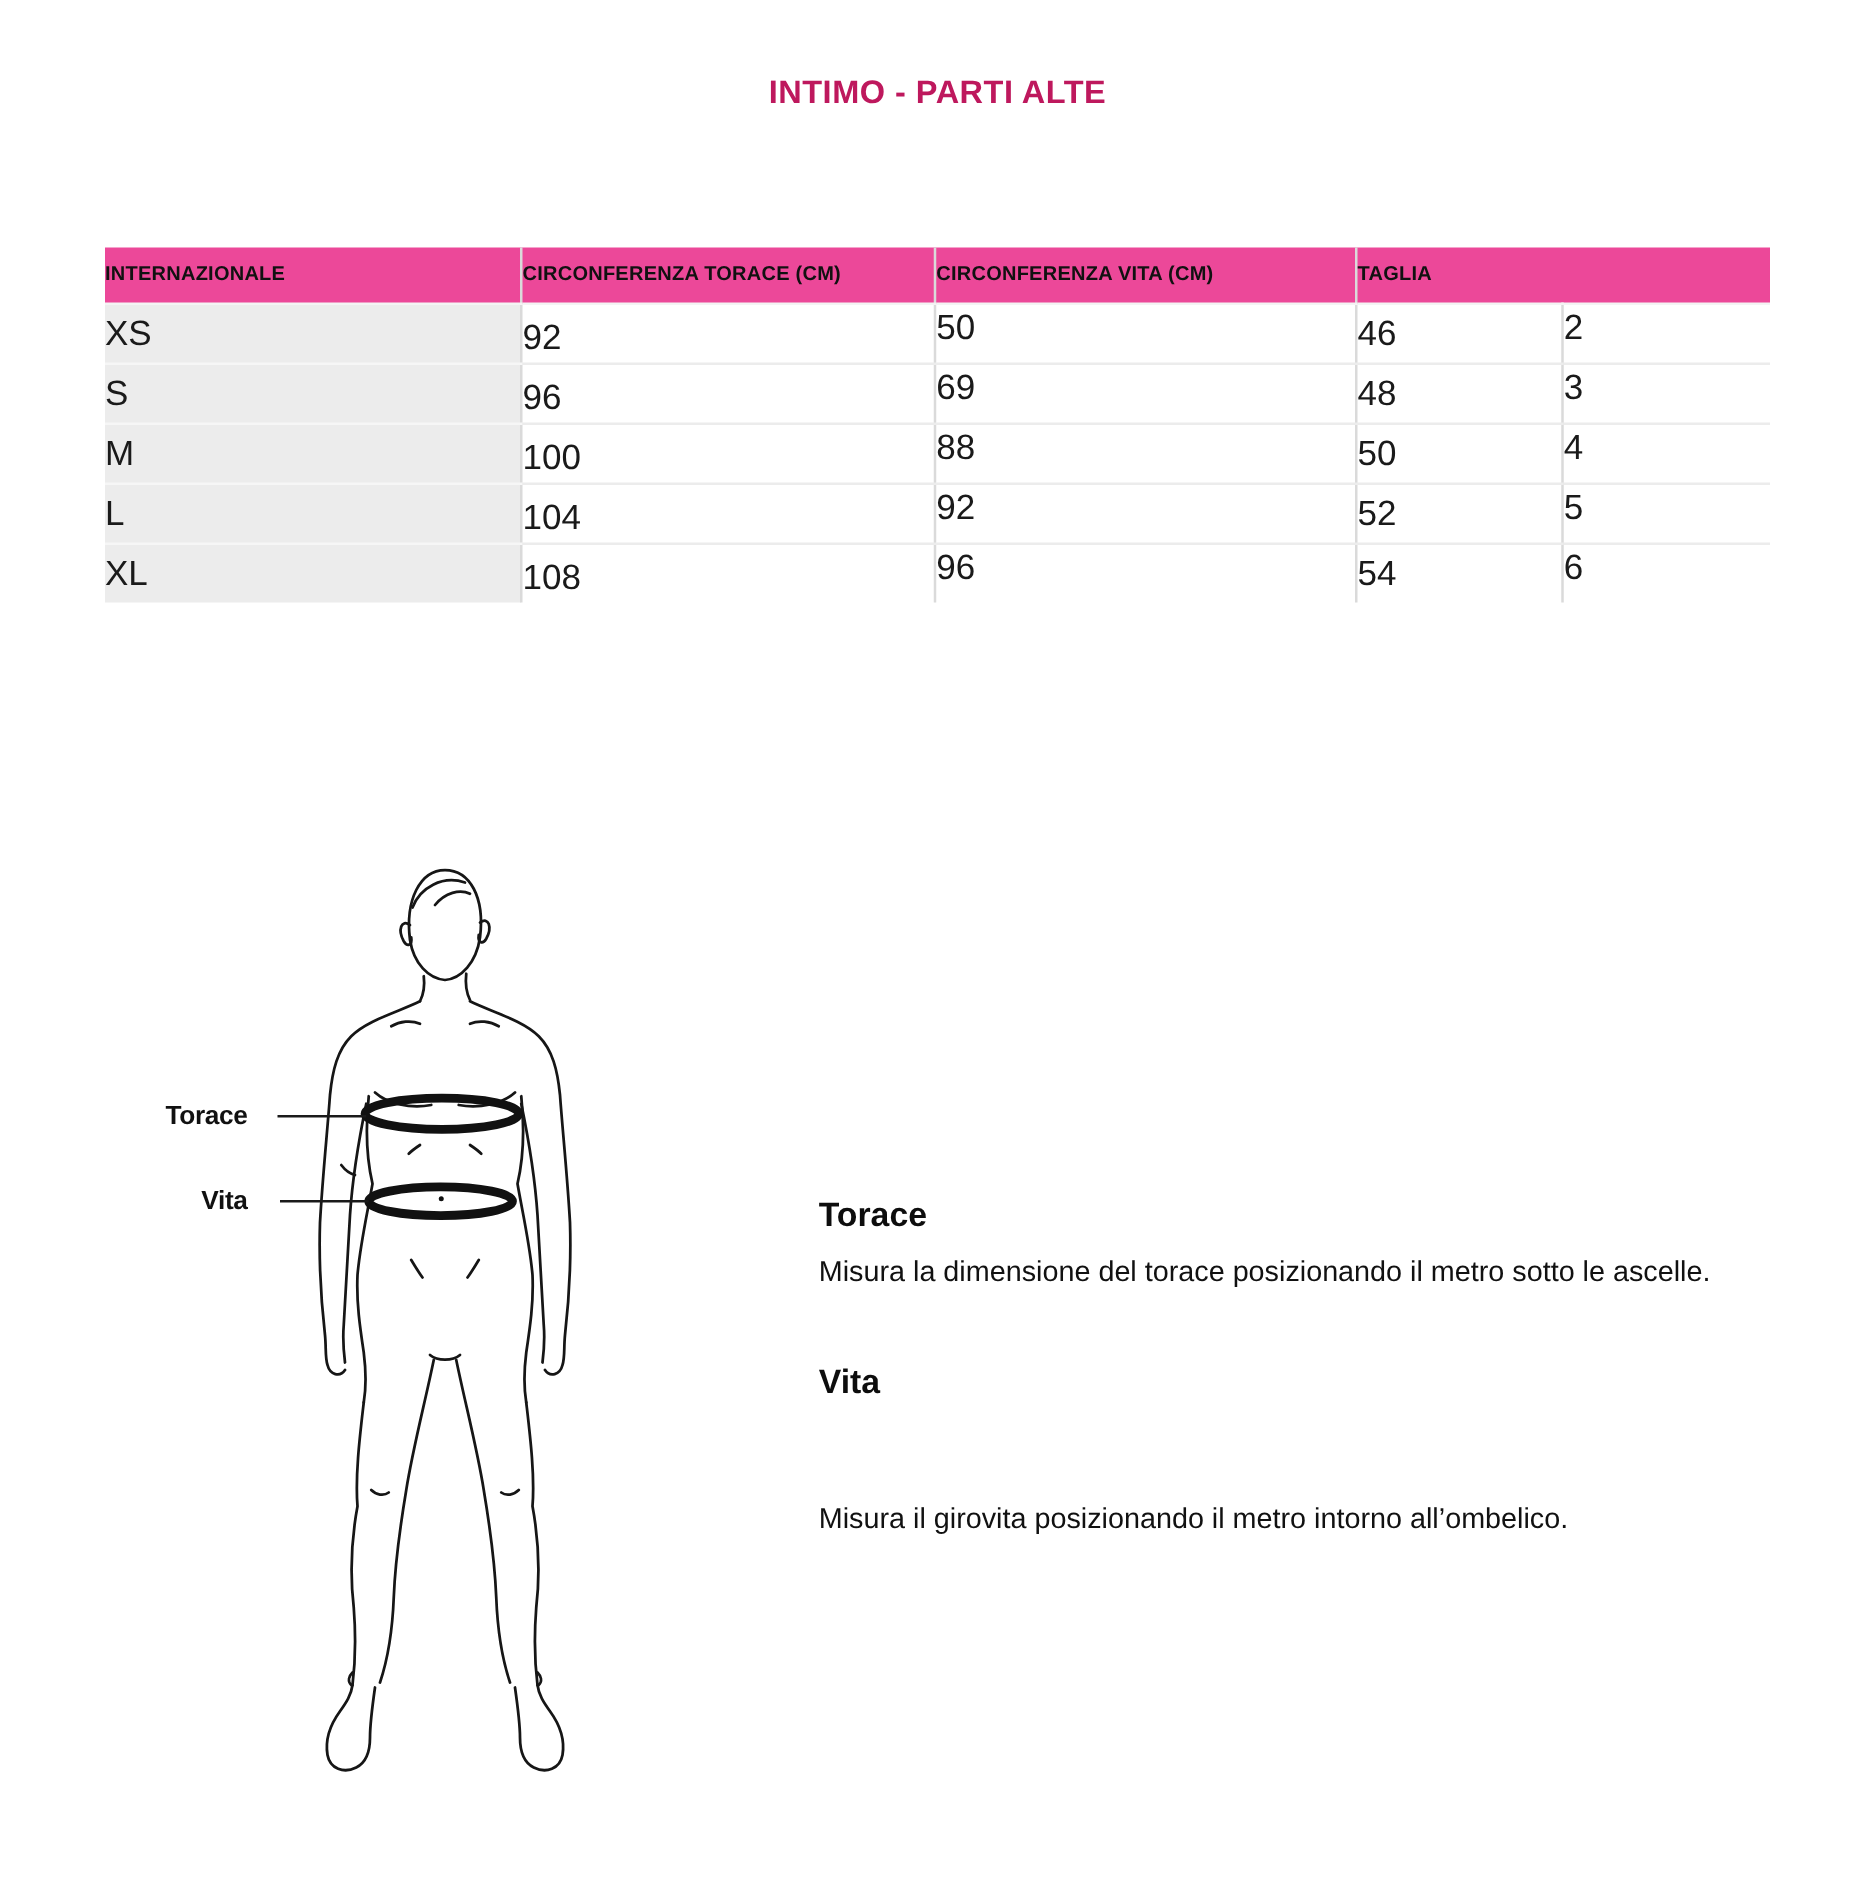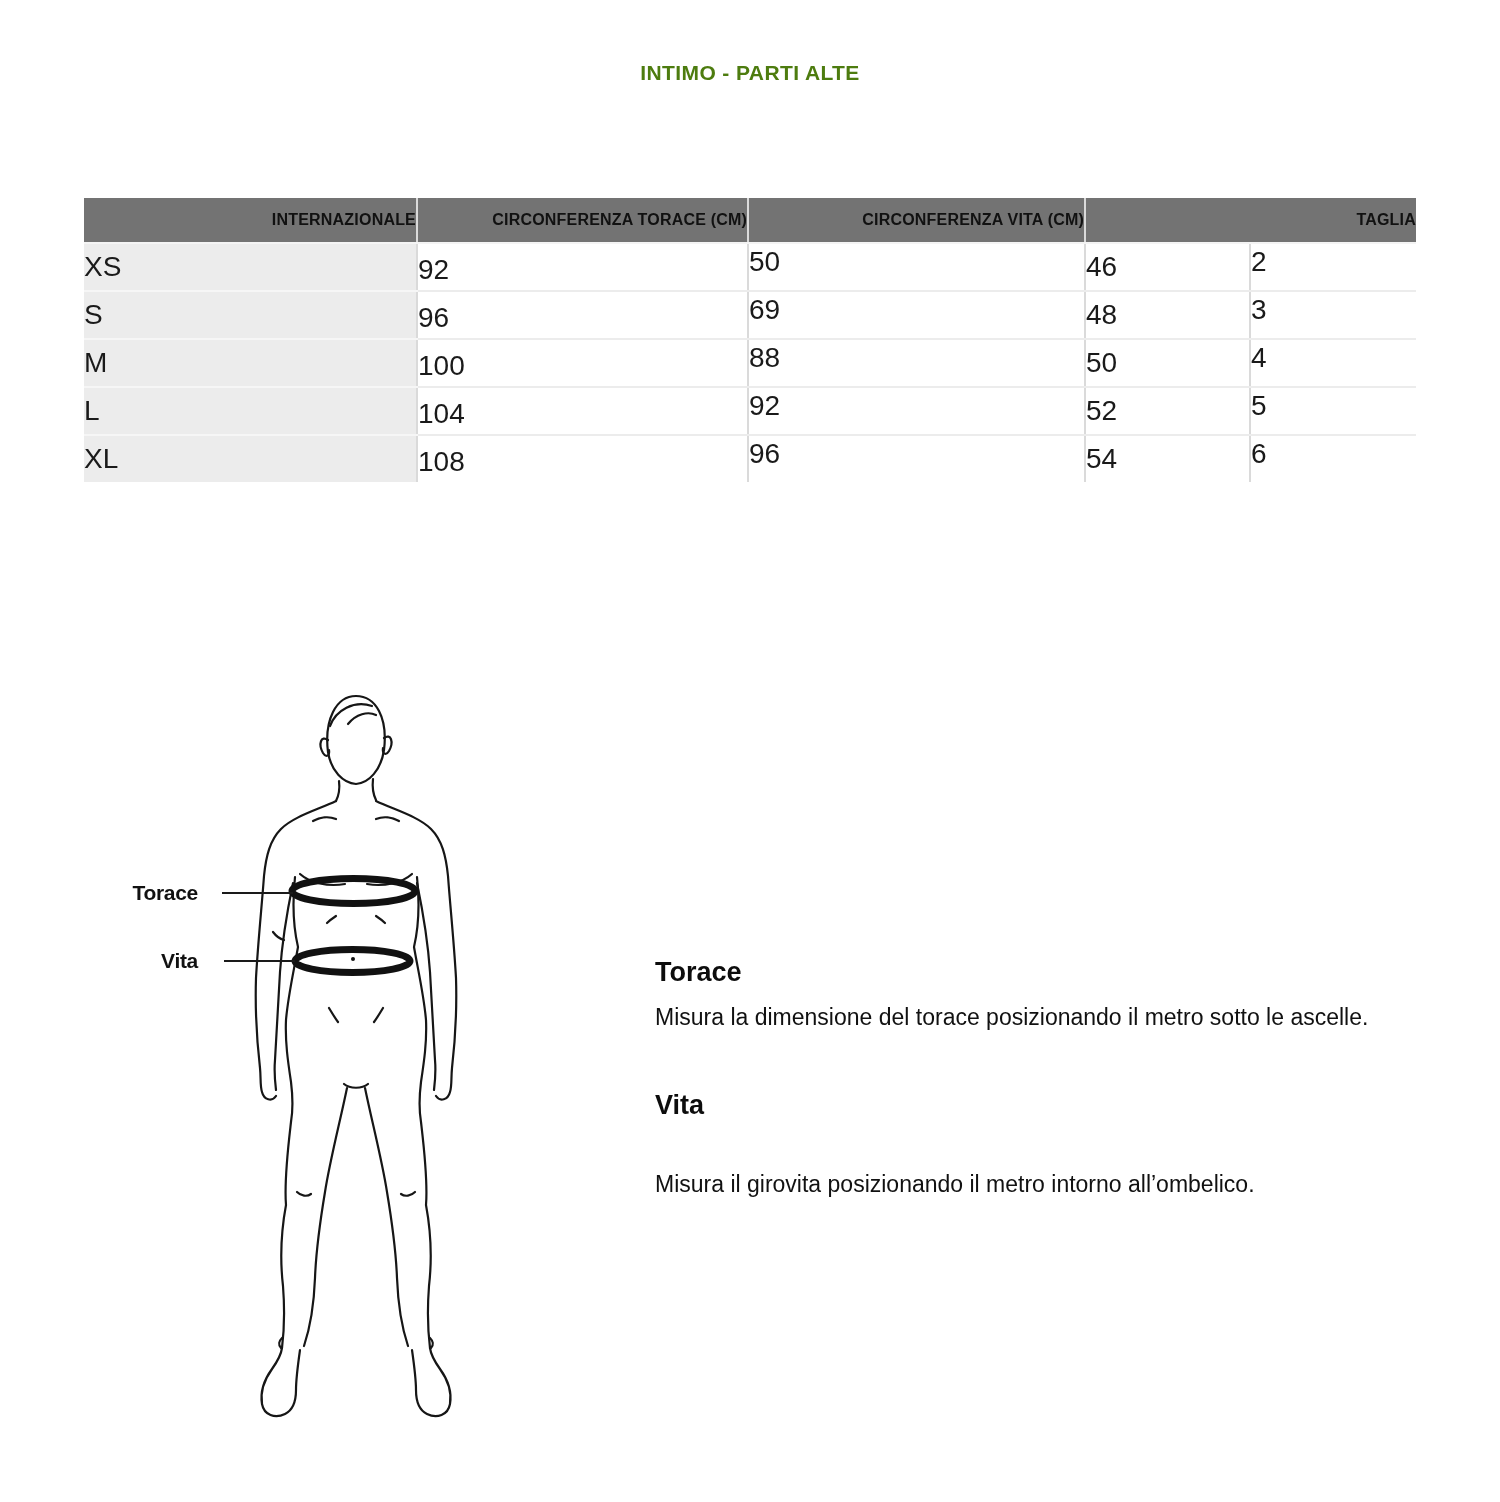--- a/index.html
+++ b/index.html
@@ -3,30 +3,30 @@
 <meta charset="utf-8">
 <style>
   html,body{margin:0;padding:0;background:#fff;}
   .page{
     position:relative;width:1500px;height:1502px;background:#ffffff;overflow:hidden;
     font-family:"Liberation Sans",sans-serif;color:#111;
   }
   
   .title{
     position:absolute;top:56px;left:0;width:100%;text-align:center;
-    font-size:21px;font-weight:700;letter-spacing:.4px;color:#4d7c0f;line-height:34px;
+    font-size:26px;font-weight:700;letter-spacing:.4px;color:#be185d;line-height:34px;
   }
   
   table.size{
     position:absolute;left:84px;top:198px;width:1332px;
     border-collapse:collapse;table-layout:fixed;
   }
   table.size th{
-    height:44px;background:#737373;font-size:16px;font-weight:700;
-    letter-spacing:.2px;color:#111;text-align:right;padding:0;
+    height:44px;background:#ec4899;font-size:16px;font-weight:700;
+    letter-spacing:.2px;color:#111;text-align:left;padding:0;
     border-right:2px solid #dadada;border-bottom:2px solid #f4f4f4;
   }
   table.size td{
     height:46px;background:#fff;font-size:28px;font-weight:400;color:#1a1a1a;
     padding:0;border-right:2px solid #dadada;
   }
   table.size tr:not(:last-child) td{border-bottom:2px solid #ececec;}
   table.size th:last-child, table.size td:last-child{border-right:none;}
   table.size td.rowhead{background:#ececec;}
   table.size tr:not(:last-child) td.rowhead{border-bottom-color:#f6f6f6;}
@@ -43,21 +43,21 @@
   .fig-label.vita{top:950px;}
   .pointer{position:absolute;height:2px;background:#1a1a1a;}
   .pointer.torace{left:222px;top:892px;width:71px;}
   .pointer.vita{left:224px;top:960px;width:71px;}
   
   .info-h{position:absolute;left:655px;font-size:27px;font-weight:700;color:#0d0d0d;line-height:31px;}
   .info-h.torace{top:957px;}
   .info-h.vita{top:1090px;}
   .info-p{position:absolute;left:655px;font-size:23px;font-weight:400;color:#111;line-height:28px;}
   .info-p.torace{top:1003px;}
-  .info-p.vita{top:1170px;}
+  .info-p.vita{top:1200px;}
   svg .stroke{fill:none;stroke:#161616;stroke-width:2.2;stroke-linecap:round;stroke-linejoin:round;}
   svg .band{fill:none;stroke:#111;stroke-width:7;}
 </style>
 </head>
 <body>
 
 <div class="page">
 
   <div class="title">INTIMO - PARTI ALTE</div>
 

